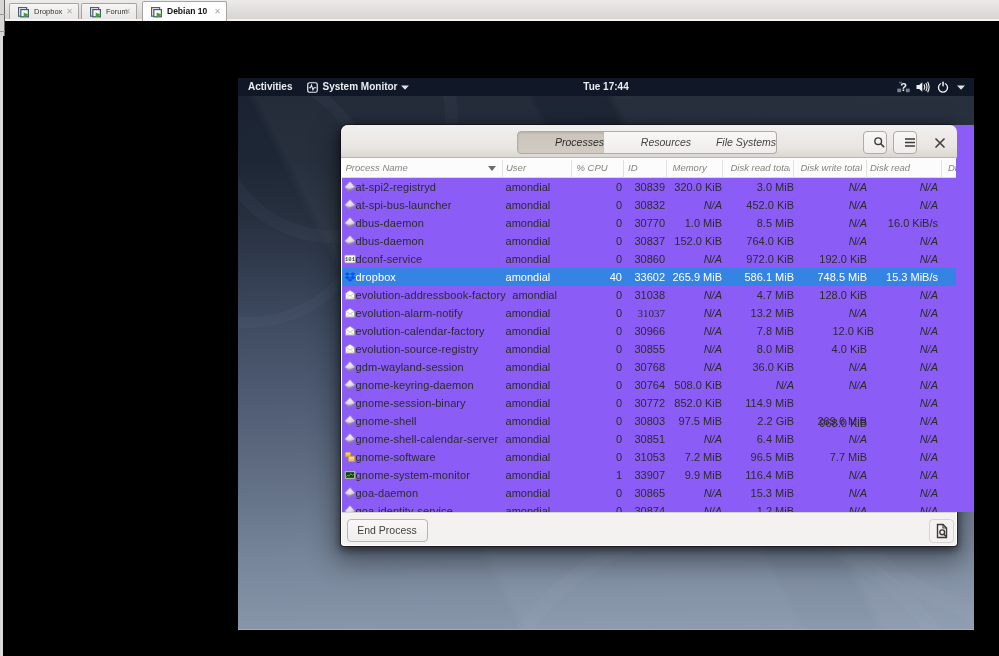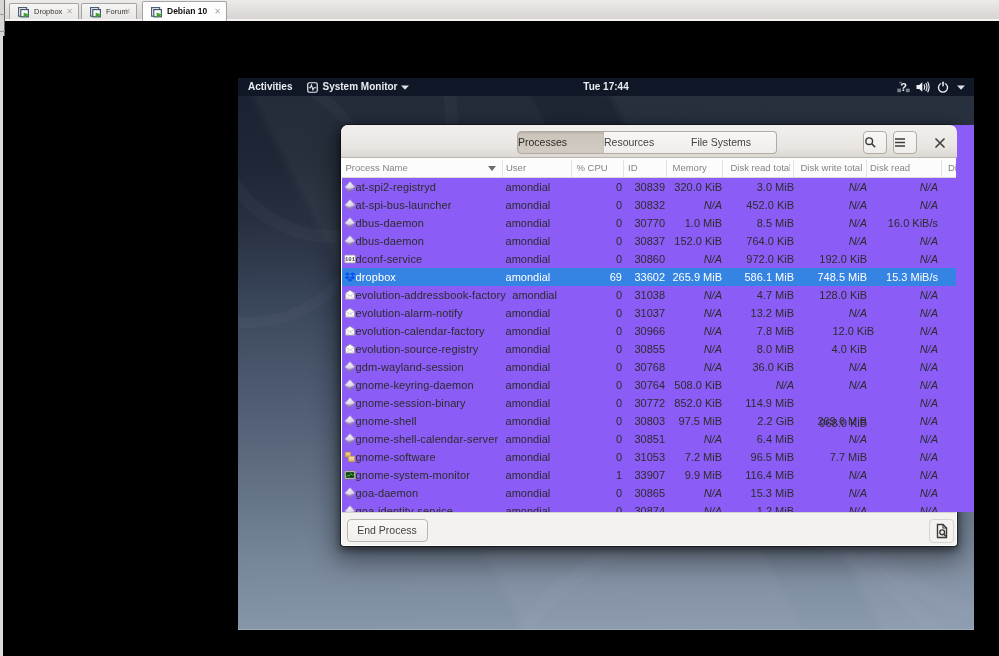--- a/index.html
+++ b/index.html
@@ -36,31 +36,31 @@
 #topbar .itm svg{display:block;}
 #clock{left:0;width:736px;text-align:center;font-size:11px;}
 
 
 #win{position:absolute;left:103px;top:47px;width:616px;height:421px;border-radius:7px 7px 3px 3px;
  background:#fff;box-shadow:0 3px 9px 1px rgba(0,0,0,0.52),0 10px 26px 6px rgba(0,0,0,0.38),0 0 0 1px rgba(15,15,18,0.55);}
 #titlebar{position:absolute;left:0;top:0;width:616px;height:33px;border-radius:7px 7px 0 0;
  background:linear-gradient(#f2f0ee 0%,#e8e5e2 70%,#dbd7d2 100%);
  border-bottom:1px solid #bdb6ad;}
 .tbtn{position:absolute;top:6px;height:23px;border:1px solid #b3aba1;background:linear-gradient(#f8f7f6,#efedeb);
- font-size:10.5px;color:#454341;text-align:left;line-height:21px;}
+ font-size:10.5px;color:#454341;text-align:right;line-height:21px;font-style:italic;}
 .tbtn.on{background:linear-gradient(#cbc4bb,#d1cbc3);color:#2e2c2a;box-shadow:inset 0 1px 2px rgba(0,0,0,0.12);}
 #tb1{left:176px;width:88px;border-radius:4px 0 0 4px;}
 #tb2{left:263px;width:88px;border-left:none;}
 #tb3{left:350px;width:86px;border-left:none;border-radius:0 4px 4px 0;}
 #sbtn{left:522px;width:24px;border-radius:4px;}
 #mbtn{left:552px;width:24px;border-radius:4px;}
 #xbtn{position:absolute;left:588px;top:7px;width:22px;height:22px;}
 
 
-#thead{position:absolute;left:1px;top:33px;width:614px;height:20px;background:#fcfcfc;border-bottom:1px solid #dcdad8;overflow:hidden;}
+#thead{position:absolute;left:1px;top:33px;width:614px;height:20px;background:#fcfcfc;border-bottom:1px solid #dcdad8;overflow:hidden;font-style:italic;}
 .hsep{position:absolute;top:2px;width:1px;height:18px;background:#e4e2e0;}
 .hl{position:absolute;top:0;height:20px;line-height:20px;font-size:9.5px;color:#87847f;white-space:nowrap;overflow:hidden;}
 #sortarr{position:absolute;left:146px;top:8px;width:0;height:0;border-left:4px solid transparent;border-right:4px solid transparent;border-top:5px solid #6e6b67;}
 #tbody{position:absolute;left:1px;top:0px;width:707px;height:387px;overflow:hidden;background:#8b5cf6;border-radius:7px 7px 0 0;}
 .row{position:absolute;left:0;width:614px;height:18px;font-size:11px;color:#2c2c2c;}
 .row.sel{background:#3584e4;color:#fff;}
 .ric{position:absolute;left:1.5px;top:3px;width:12px;height:12px;}
 .nm{position:absolute;left:13.5px;top:0;height:18px;line-height:18px;white-space:nowrap;letter-spacing:0.1px;}
 .usr{position:absolute;top:0;height:18px;line-height:18px;}
 .num{position:absolute;top:0;height:18px;line-height:18px;text-align:right;}
@@ -259,21 +259,21 @@
                 <g fill="#0853f0">
                   <path d="M4.4 1.6 L8 4 L4.4 6.4 L0.8 4 Z"></path>
                   <path d="M11.6 1.6 L15.2 4 L11.6 6.4 L8 4 Z"></path>
                   <path d="M4.4 6.4 L8 8.8 L4.4 11.2 L0.8 8.8 Z"></path>
                   <path d="M11.6 6.4 L15.2 8.8 L11.6 11.2 L8 8.8 Z"></path>
                   <path d="M8 9.6 L11.5 11.9 L8 14.3 L4.5 11.9 Z"></path>
                 </g>
               </svg></span>
             <span class="nm">dropbox</span>
             <span class="usr" style="left:163.6px">amondial</span>
-            <span class="num" style="left:220px;width:60px;">69</span>
+            <span class="num" style="left:220px;width:60px;">40</span>
             <span class="num" style="left:263px;width:60px;">33602</span>
             <span class="num" style="left:300px;width:80px;">265.9 MiB</span>
             <span class="num" style="left:372px;width:80px;">586.1 MiB</span>
             <span class="num" style="left:445px;width:80px;">748.5 MiB</span>
             <span class="num" style="left:506px;width:90px;">15.3 MiB/s</span>
           </div>
 <div class="row" style="top:161px">
             <span class="ric"><svg width="12" height="12" viewBox="0 0 16 16">
                 <path d="M2 5.5 L8 1.6 L14 5.5 L14 13.5 L2 13.5 Z" fill="#fcfcfb" stroke="#9e9c99" stroke-width="1"></path>
                 <path d="M2.3 5.7 L8 9.4 L13.7 5.7" fill="none" stroke="#b7b5b2" stroke-width="0.9"></path>
@@ -290,21 +290,21 @@
           </div>
 <div class="row" style="top:179px">
             <span class="ric"><svg width="12" height="12" viewBox="0 0 16 16">
                 <path d="M2 5.5 L8 1.6 L14 5.5 L14 13.5 L2 13.5 Z" fill="#fcfcfb" stroke="#9e9c99" stroke-width="1"></path>
                 <path d="M2.3 5.7 L8 9.4 L13.7 5.7" fill="none" stroke="#b7b5b2" stroke-width="0.9"></path>
                 <path d="M2.3 13.2 L7 9.6 M13.7 13.2 L9 9.6" fill="none" stroke="#c6c4c1" stroke-width="0.9"></path>
               </svg></span>
             <span class="nm">evolution-alarm-notify</span>
             <span class="usr" style="left:163.6px">amondial</span>
             <span class="num" style="left:220px;width:60px;">0</span>
-            <span class="num" style="left:263px;width:60px;">31037</span>
+            <span class="num" style="left:263px;width:60px;font-family:Liberation Serif, serif;">31037</span>
             <span class="num it" style="left:300px;width:80px;">N/A</span>
             <span class="num" style="left:372px;width:80px;">13.2 MiB</span>
             <span class="num it" style="left:445px;width:80px;">N/A</span>
             <span class="num it" style="left:506px;width:90px;">N/A</span>
           </div>
 <div class="row" style="top:197px">
             <span class="ric"><svg width="12" height="12" viewBox="0 0 16 16">
                 <path d="M2 5.5 L8 1.6 L14 5.5 L14 13.5 L2 13.5 Z" fill="#fcfcfb" stroke="#9e9c99" stroke-width="1"></path>
                 <path d="M2.3 5.7 L8 9.4 L13.7 5.7" fill="none" stroke="#b7b5b2" stroke-width="0.9"></path>
                 <path d="M2.3 13.2 L7 9.6 M13.7 13.2 L9 9.6" fill="none" stroke="#c6c4c1" stroke-width="0.9"></path>

